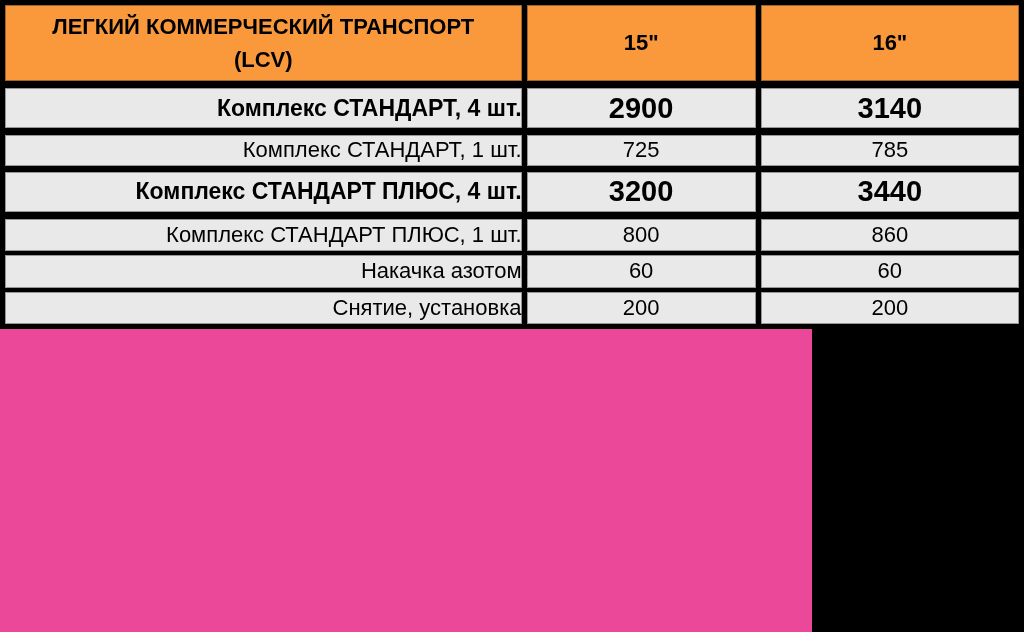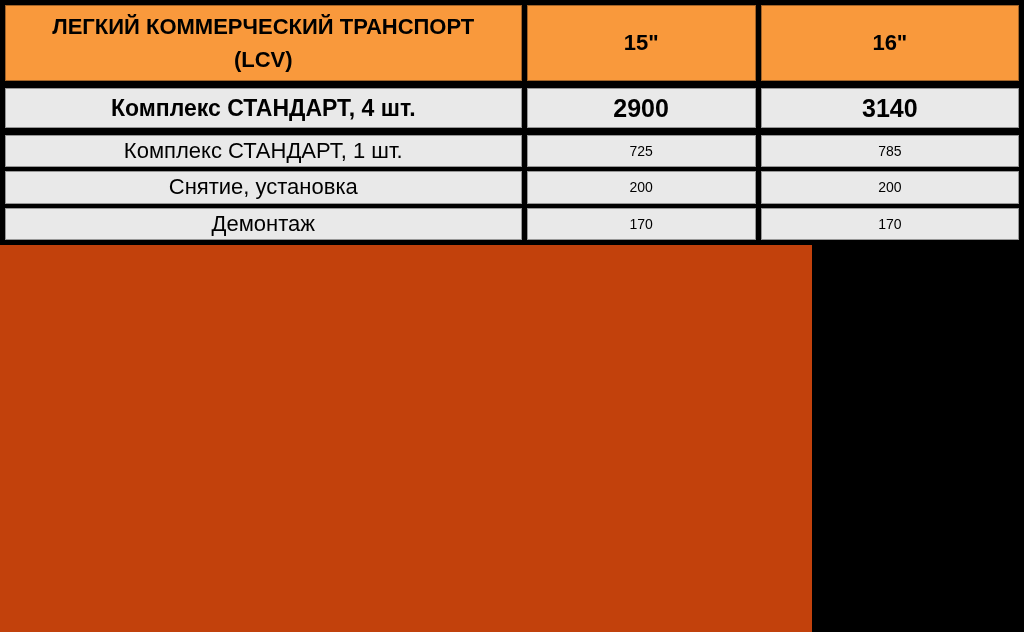--- a/index.html
+++ b/index.html
@@ -9,21 +9,21 @@
   body {
     width: 1024px;
     height: 632px;
     background: #000;
     font-family: "Liberation Sans", sans-serif;
     overflow: hidden;
   }
   .canvas {
     width: 812px;
     height: 632px;
-    background: #c2410c;
+    background: #ec4899;
   }
   table.price-table {
     width: 1024px;
     border-collapse: collapse;
     table-layout: fixed;
     background: #000;
   }
   table.price-table th,
   table.price-table td {
     border: 4px solid #000;
@@ -50,37 +50,37 @@
   }
   th.title-cell {
     line-height: 1.5;
   }
   
   .col-15, .value-15 { border-left: 5px solid #000 !important; }
   .col-16, .value-16 { border-left: 5px solid #000 !important; }
   td.merged-cell { border-left: 5px solid #000 !important; }
 
   td.label-cell {
-    text-align: center;
+    text-align: right;
     padding-left: 8px;
     font-size: 22px;
   }
   td.value-cell {
     text-align: center;
-    font-size: 14px;
+    font-size: 22px;
   }
   tr.data-row { height: 37px; }
   tr.bold-row { height: 47px; }
   tr.bold-row td {
     font-weight: bold;
     border-top: 6px solid #000;
     border-bottom: 7px solid #000;
   }
   tr.bold-row td.label-cell { font-size: 23px; }
-  tr.bold-row td.value-cell { font-size: 25px; }
+  tr.bold-row td.value-cell { font-size: 29px; }
 </style>
 </head>
 <body>
 
 <div class="canvas">
   <table class="price-table">
     <colgroup>
       <col style="width:519px">
       <col style="width:233px">
       <col style="width:262px">
@@ -99,25 +99,35 @@
         <tr class="bold-row">
           <td class="label-cell">Комплекс СТАНДАРТ, 4 шт.</td>
           <td class="value-cell value-15">2900</td>
           <td class="value-cell value-16">3140</td>
         </tr>
         <tr class="data-row">
           <td class="label-cell">Комплекс СТАНДАРТ, 1 шт.</td>
           <td class="value-cell value-15">725</td>
           <td class="value-cell value-16">785</td>
         </tr>
+        <tr class="bold-row">
+          <td class="label-cell">Комплекс СТАНДАРТ ПЛЮС, 4 шт.</td>
+          <td class="value-cell value-15">3200</td>
+          <td class="value-cell value-16">3440</td>
+        </tr>
+        <tr class="data-row">
+          <td class="label-cell">Комплекс СТАНДАРТ ПЛЮС, 1 шт.</td>
+          <td class="value-cell value-15">800</td>
+          <td class="value-cell value-16">860</td>
+        </tr>
+        <tr class="data-row">
+          <td class="label-cell">Накачка азотом</td>
+          <td class="value-cell value-15">60</td>
+          <td class="value-cell value-16">60</td>
+        </tr>
         <tr class="data-row">
           <td class="label-cell">Снятие, установка</td>
           <td class="value-cell value-15">200</td>
           <td class="value-cell value-16">200</td>
-        </tr>
-        <tr class="data-row">
-          <td class="label-cell">Демонтаж</td>
-          <td class="value-cell value-15">170</td>
-          <td class="value-cell value-16">170</td>
         </tr>
       </tbody>
   </table>
 </div>
 
 </body></html>

